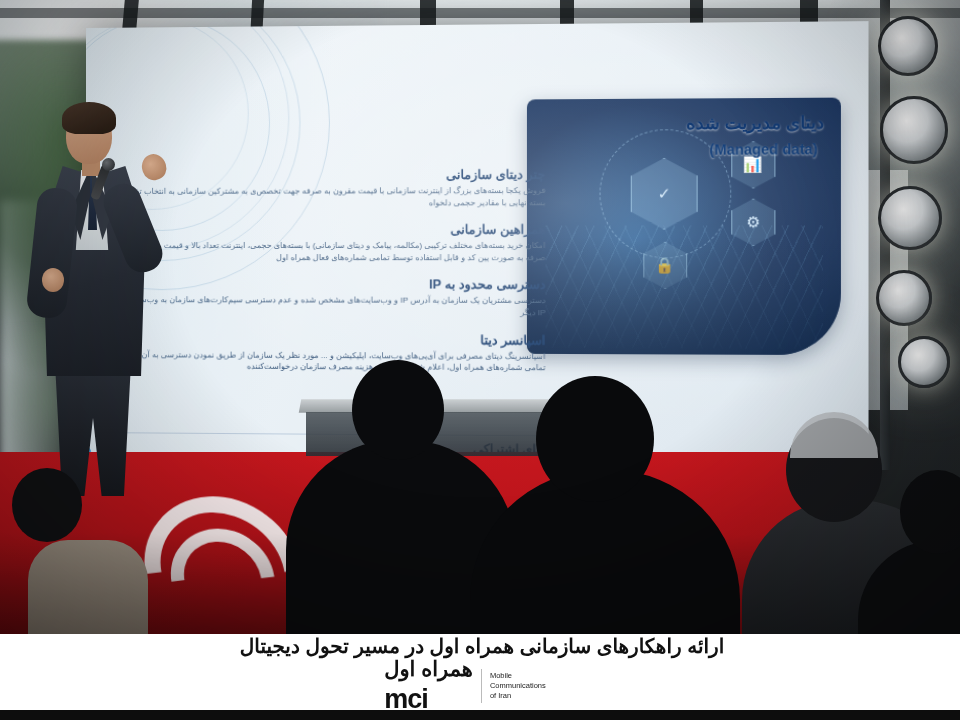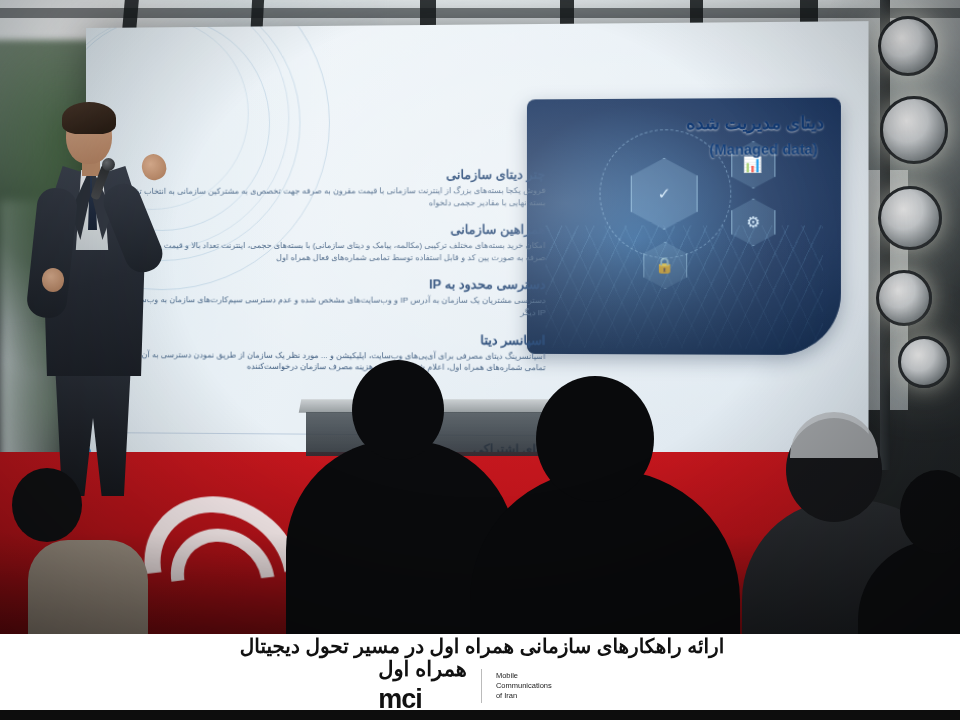--- a/index.html
+++ b/index.html
@@ -447,21 +447,21 @@
     text-align: center;
     direction: rtl;
     font-size: 20px;
     font-weight: bold;
     color: #111;
     padding-left: 30px;
   }
   .brand {
     display: flex;
     align-items: center;
-    gap: 12px;
+    gap: 6px;
     padding-right: 4px;
   }
   .brand-left {
     text-align: left;
     line-height: 1.05;
   }
   .brand-fa {
     font-size: 21px;
     font-weight: bold;
     color: #111;

